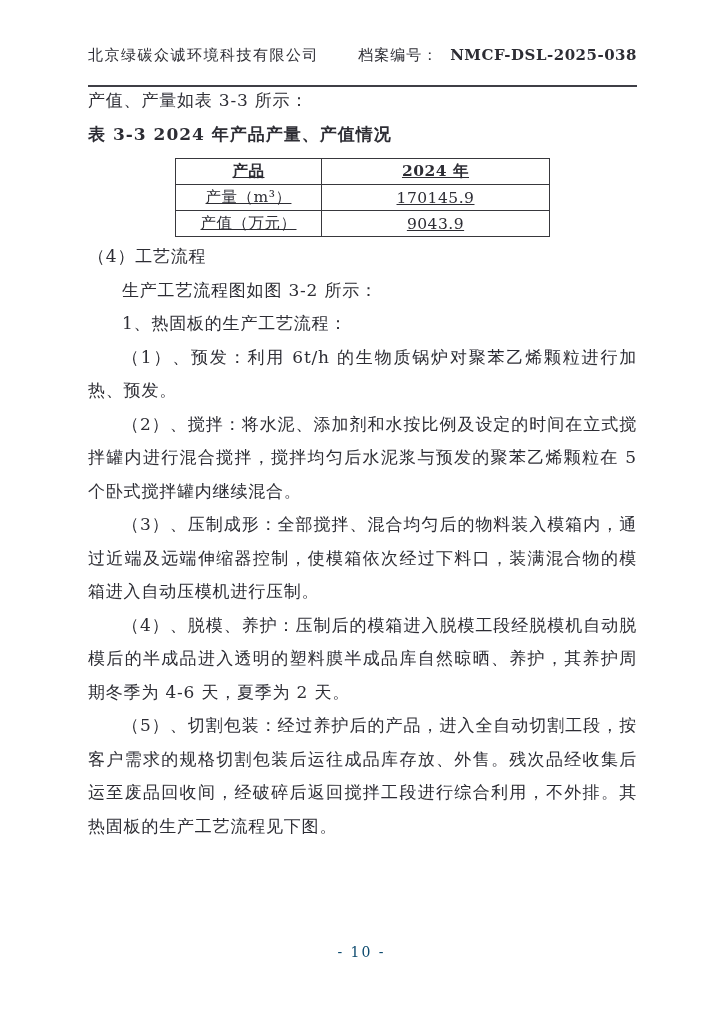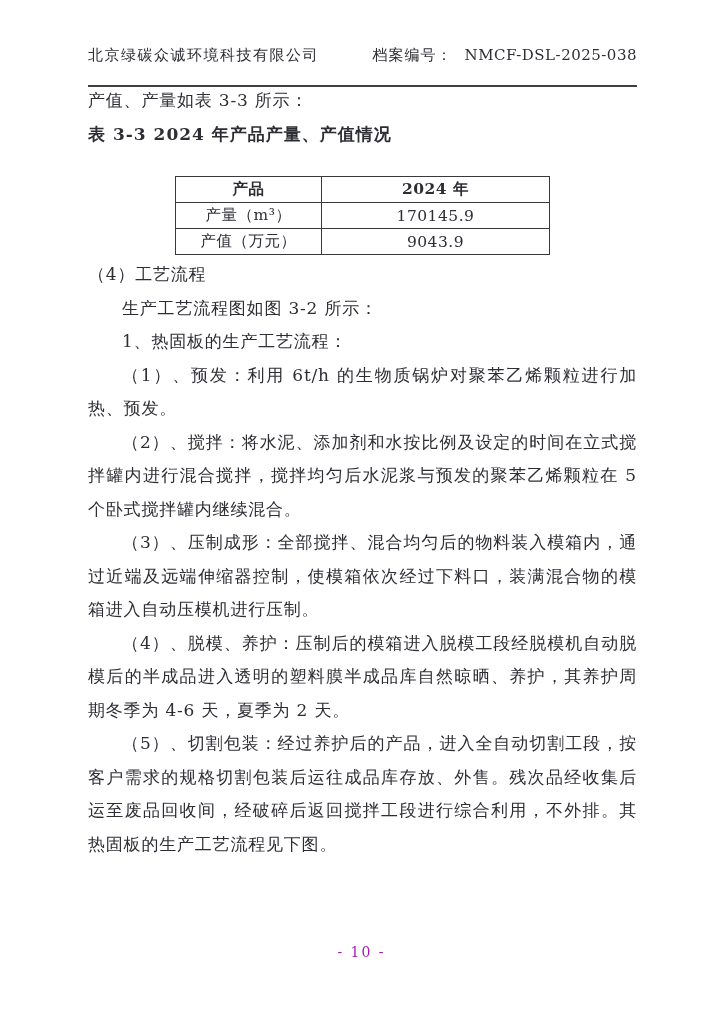--- a/index.html
+++ b/index.html
@@ -35,21 +35,21 @@
     letter-spacing: 1.5px;
     white-space: nowrap;
   }
   .doc-header .archive {
     display: flex;
     align-items: baseline;
     gap: 12px;
     letter-spacing: 1px;
   }
   .doc-header .archive-number {
-    font-weight: normal;
+    font-weight: bold;
     letter-spacing: 0.5px;
   }
   
   .content {
     position: absolute;
     top: 84px;
     left: 88px;
     width: 549px;
   }
   .content p {
@@ -63,21 +63,22 @@
     text-indent: 2em;
   }
   .table-title {
     text-align: left;
     font-weight: bold;
     letter-spacing: 1px !important;
   }
   
   table.data-table {
     border-collapse: collapse;
-    margin: 25px auto 3px auto;
+    margin: 7px auto 3px auto;
+    text-decoration: underline;
   }
   table.data-table th,
   table.data-table td {
     border: 1px solid #38383d;
     text-align: center;
     vertical-align: middle;
     font-size: 15.5px;
     height: 25px;
     padding: 0 6px;
     letter-spacing: 0.5px;
@@ -87,21 +88,21 @@
   .col-year    { width: 215px; }
   
   .doc-footer {
     position: absolute;
     top: 944px;
     left: 0;
     width: 723px;
     text-align: center;
     font-size: 14px;
     letter-spacing: 2px;
-    color: #a21caf;
+    color: #0c4a6e;
   }
 </style>
 </head>
 <body>
 
 <div class="page">
 
   <div class="doc-header">
     <span>北京绿碳众诚环境科技有限公司</span>
     <span class="archive">

